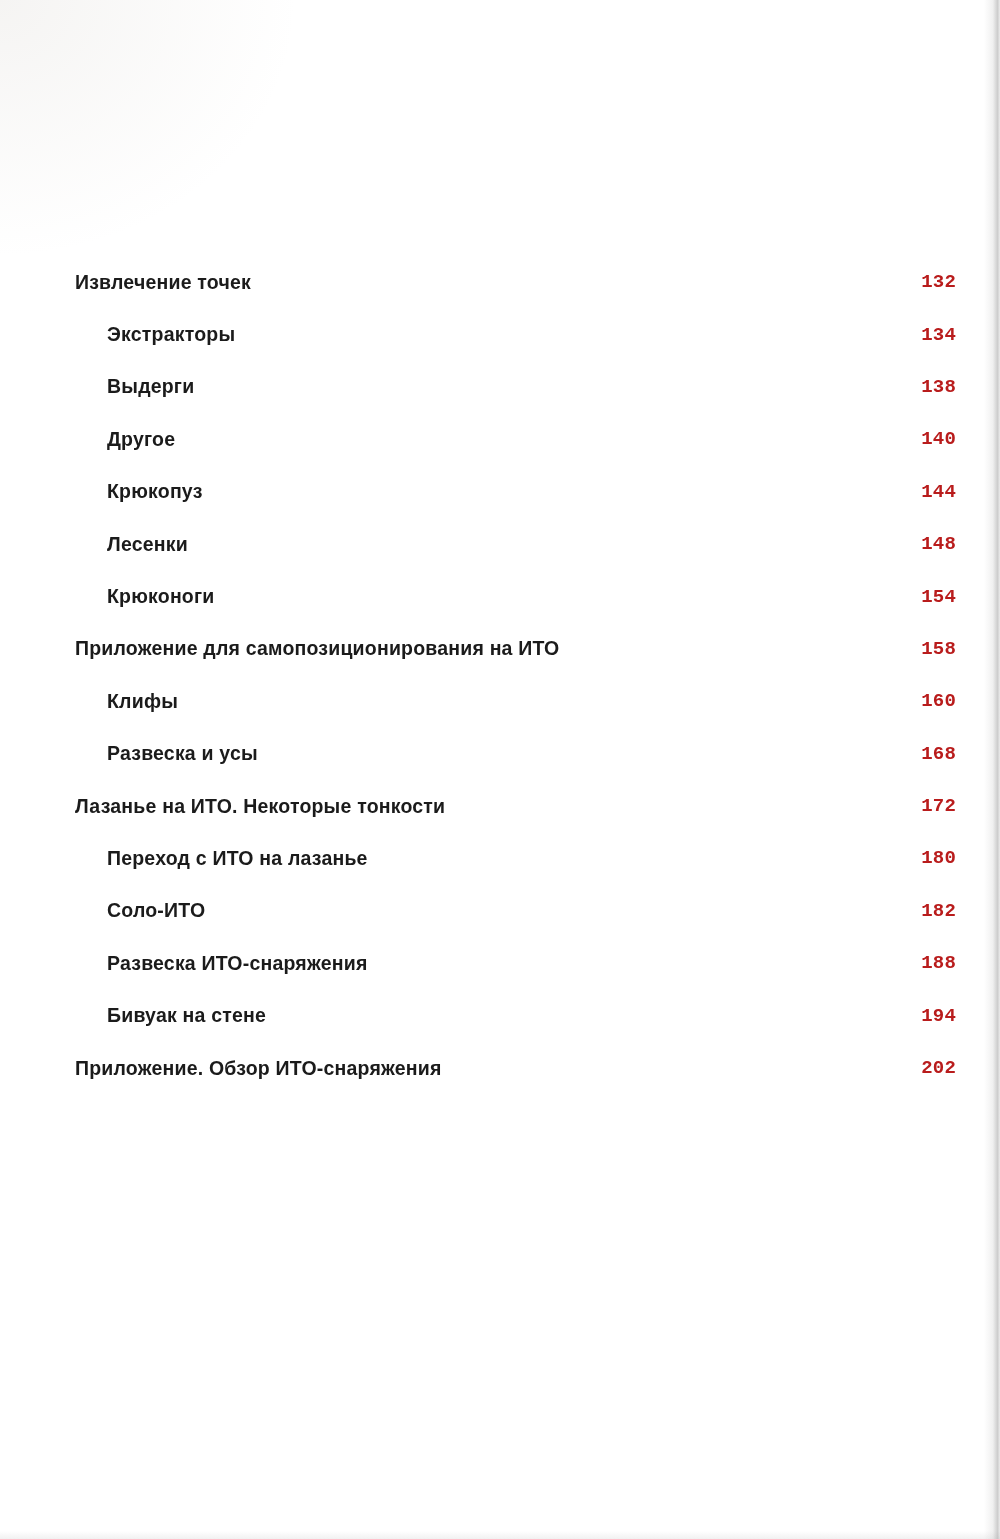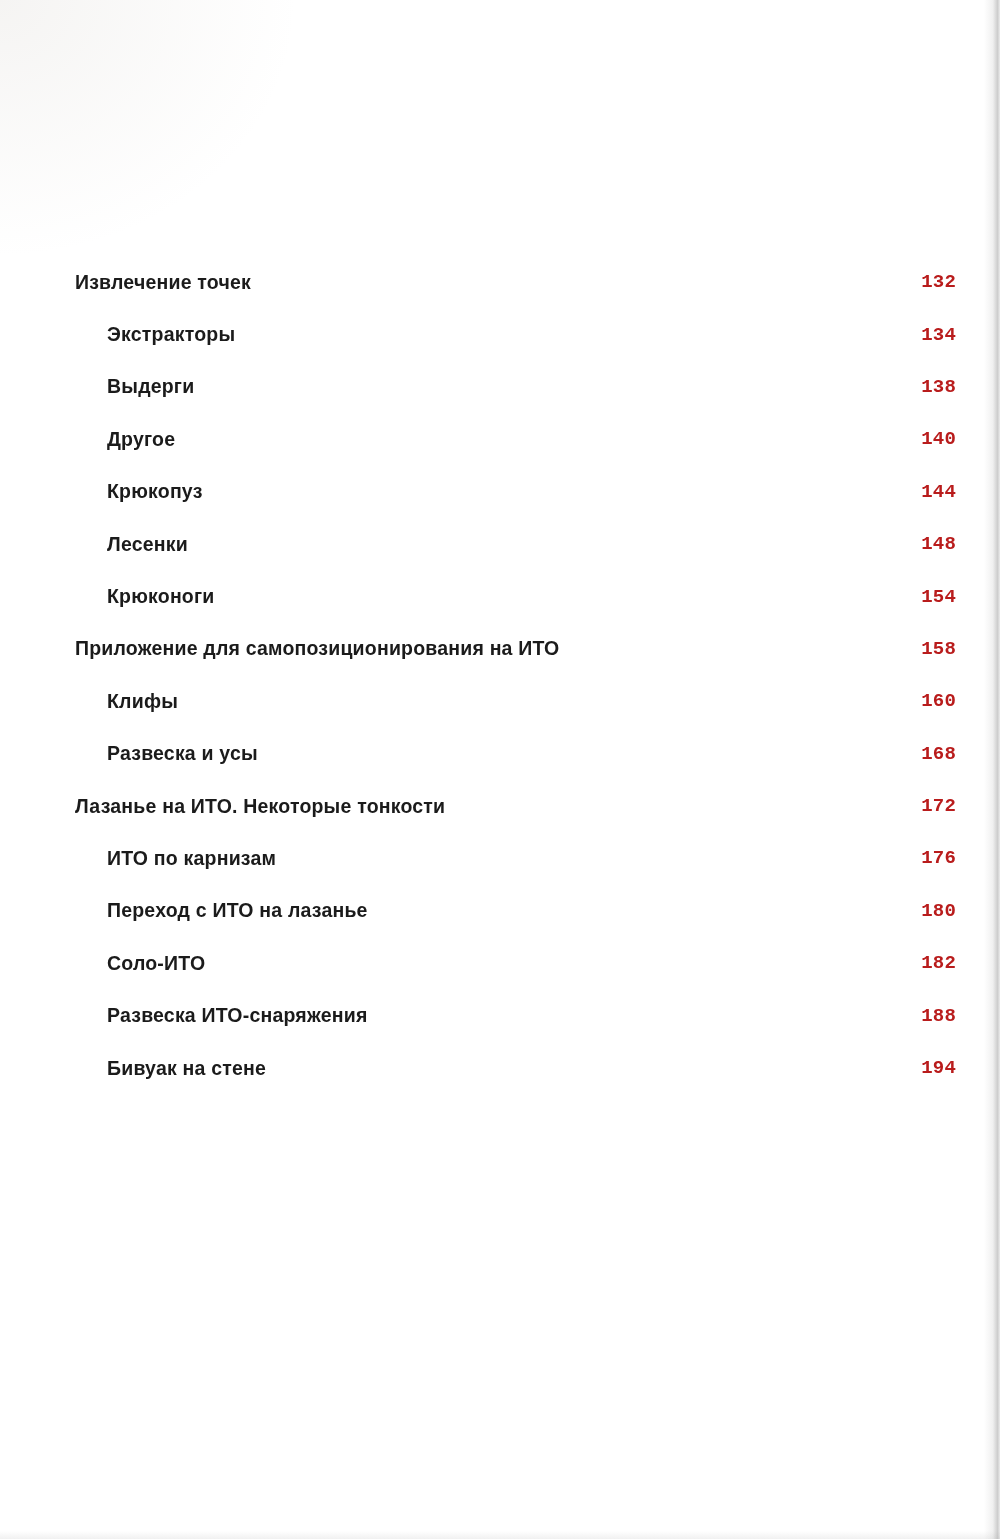--- a/index.html
+++ b/index.html
@@ -129,37 +129,37 @@
     </div>
     <div class="toc-row level-1">
       <span class="label">Развеска и усы</span>
       <span class="page-num">168</span>
     </div>
     <div class="toc-row level-0">
       <span class="label">Лазанье на ИТО. Некоторые тонкости</span>
       <span class="page-num">172</span>
     </div>
     <div class="toc-row level-1">
-      <span class="label">ИТО по карнизам</span>
-      <span class="page-num">176</span>
-    </div>
-    <div class="toc-row level-1">
       <span class="label">Переход с ИТО на лазанье</span>
       <span class="page-num">180</span>
     </div>
     <div class="toc-row level-1">
       <span class="label">Соло-ИТО</span>
       <span class="page-num">182</span>
     </div>
     <div class="toc-row level-1">
       <span class="label">Развеска ИТО-снаряжения</span>
       <span class="page-num">188</span>
     </div>
     <div class="toc-row level-1">
       <span class="label">Бивуак на стене</span>
       <span class="page-num">194</span>
     </div>
+    <div class="toc-row level-0">
+      <span class="label">Приложение. Обзор ИТО-снаряжения</span>
+      <span class="page-num">202</span>
+    </div>
 
   </div>
 
   <div class="edge-right"></div>
   <div class="edge-bottom"></div>
 </div>
 
 </body></html>

